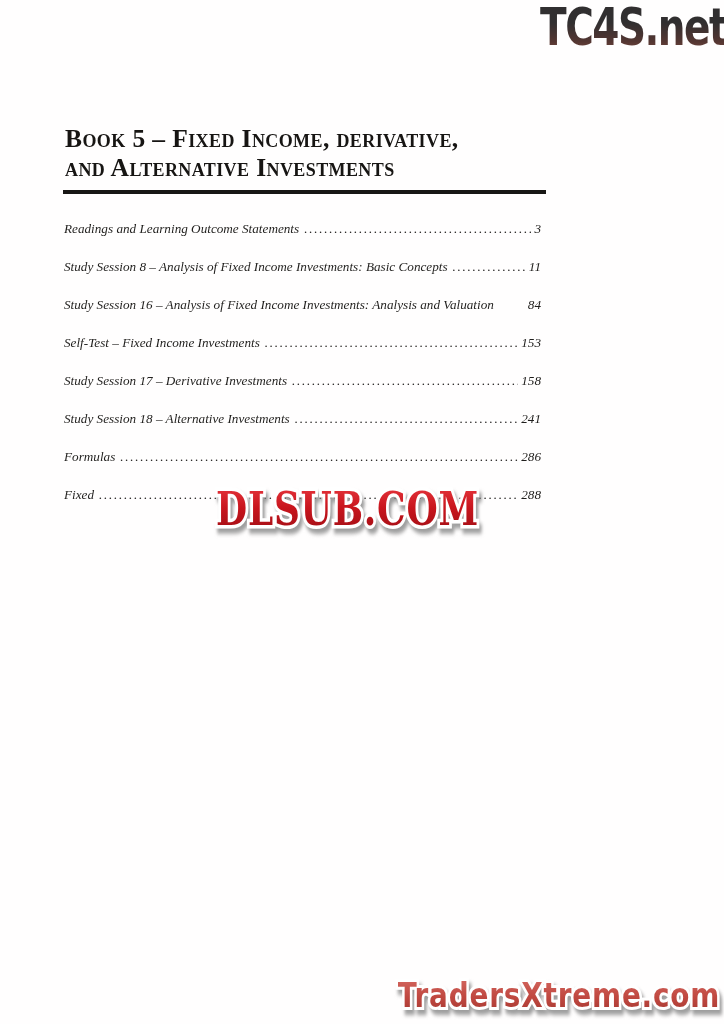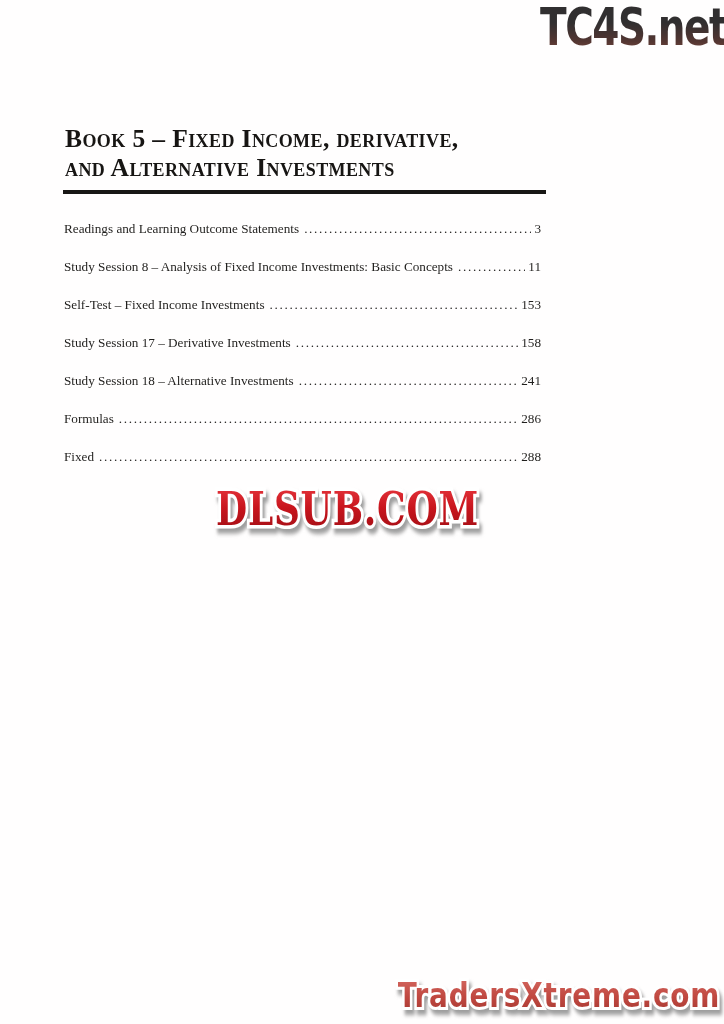--- a/index.html
+++ b/index.html
@@ -82,20 +82,21 @@
   }
   .toc-row {
     display: flex;
     align-items: flex-start;
     height: 17px;
     margin-bottom: 21px;
     font-size: 13.2px;
     line-height: 17px;
     color: #201f1d;
     white-space: nowrap;
+    font-style: italic;
   }
   .toc-label { flex: 0 0 auto; }
   .toc-leader {
     flex: 1 1 auto;
     overflow: hidden;
     margin: 0 3px 0 5px;
     min-width: 8px;
     color: #262524;
   }
   .toc-leader::after {
@@ -180,20 +181,25 @@
     <span class="toc-leader"></span>
     <span class="toc-page">3</span>
   </div>
 
   <div class="toc-row">
     <span class="toc-label">Study Session 8 – Analysis of Fixed Income Investments: Basic Concepts</span>
     <span class="toc-leader"></span>
     <span class="toc-page">11</span>
   </div>
 
+  <div class="toc-row">
+    <span class="toc-label">Study Session 16 – Analysis of Fixed Income Investments: Analysis and Valuation</span>
+    <span class="toc-leader no-dots"></span>
+    <span class="toc-page">84</span>
+  </div>
 
   <div class="toc-row">
     <span class="toc-label">Self-Test – Fixed Income Investments</span>
     <span class="toc-leader"></span>
     <span class="toc-page">153</span>
   </div>
 
   <div class="toc-row">
     <span class="toc-label">Study Session 17 – Derivative Investments</span>
     <span class="toc-leader"></span>

